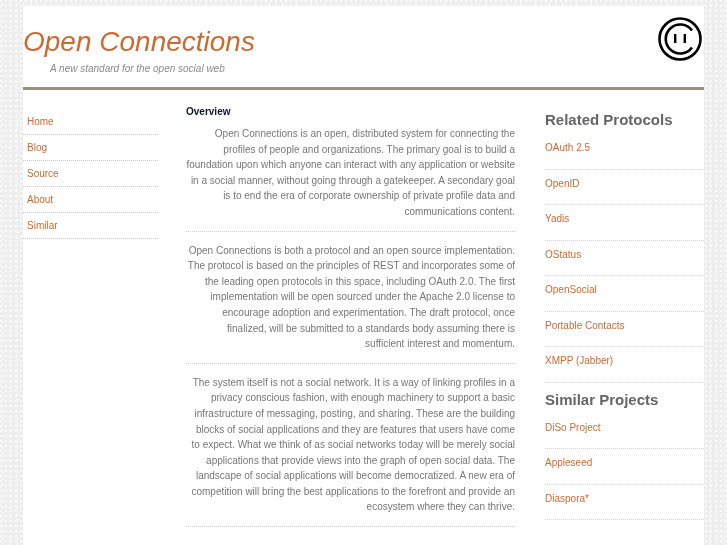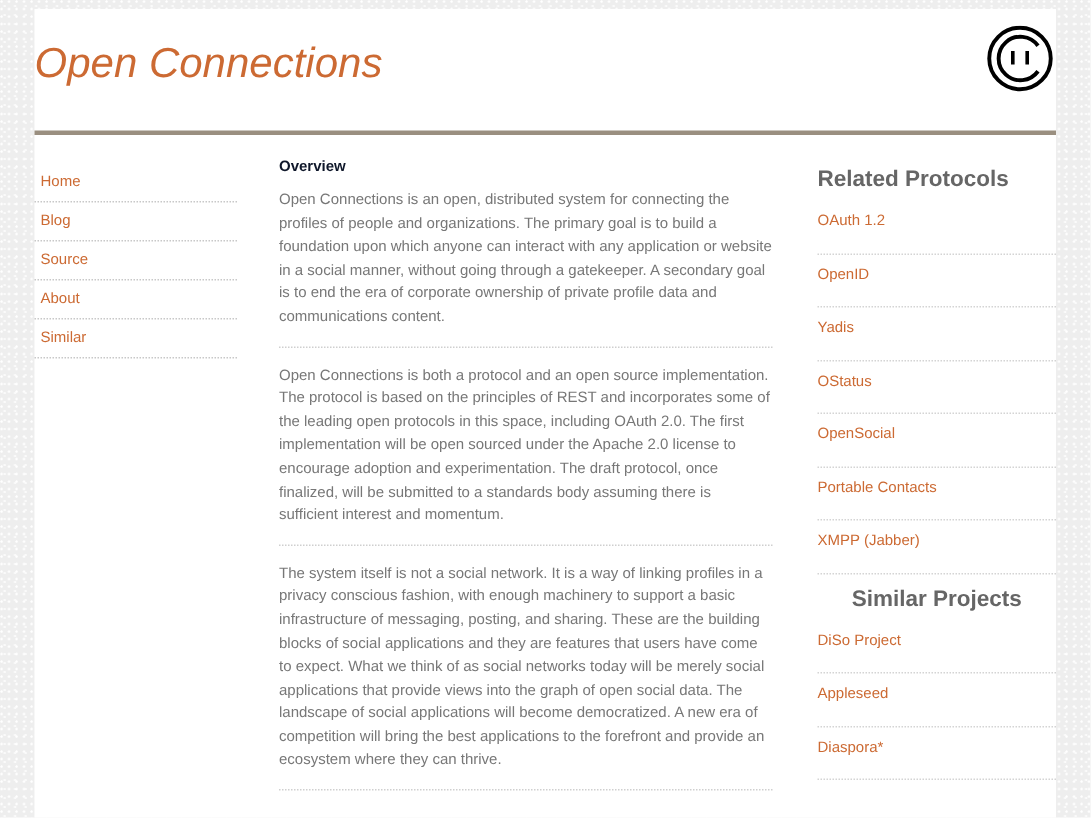--- a/index.html
+++ b/index.html
@@ -36,41 +36,42 @@
       display: block; height: 25px; line-height: 25px; padding-left: 4px;
       font-size: 10px; color: #cc6a33; text-decoration: none;
       border-bottom: 1px dotted #c8c8c8;
     }
     .main { position: absolute; left: 163px; top: 96px; width: 329px; }
     .main h2 {
       margin: 4px 0 9px 0; font-size: 10px; color: #0f172a; font-weight: bold;
     }
     .main p {
       margin: 0; font-size: 10px; line-height: 15.6px; color: #777777;
-      padding-bottom: 11px; border-bottom: 1px dotted #cfcfcf; margin-bottom: 11px;
+      padding-bottom: 11px; border-bottom: 1px dotted #cfcfcf; margin-bottom: 11px; text-align: right;
     }
     .rightbar { position: absolute; left: 522px; top: 105px; width: 159px; }
     .rightbar h3 {
       margin: 0 0 6px 0; font-size: 15px; color: #666666; font-weight: bold;
     }
     .rightbar a {
       display: block; height: 35.5px; line-height: 28px;
       font-size: 10px; color: #cc6a33; text-decoration: none;
       border-bottom: 1px dotted #d4d4d4;
       box-sizing: border-box;
     }
-    .rightbar .group2 { margin-top: 8px; text-align: center; }
+    .rightbar .group2 { margin-top: 8px; }
   </style>
 </head>
 <body>
 
 <div class="page">
 
   <div class="header">
     <a class="site-title">Open Connections</a>
+    <div class="tagline">A new standard for the open social web</div>
     <div class="logo">
       <svg width="46" height="46" viewBox="0 0 46 46">
         <circle cx="22" cy="22" r="20.5" fill="none" stroke="#000" stroke-width="2.6"></circle>
         <path d="M 34 30.5 A 14.5 14.5 0 1 1 34 13.5" fill="none" stroke="#000" stroke-width="2.6"></path>
         <rect x="16" y="17" width="2.4" height="9" fill="#000"></rect>
         <rect x="25.6" y="17" width="2.4" height="9" fill="#000"></rect>
       </svg>
     </div>
     <div class="header-bar"></div>
   </div>
@@ -85,21 +86,21 @@
 
   <div class="main">
     <h2>Overview</h2>
     <p>Open Connections is an open, distributed system for connecting the profiles of people and organizations. The primary goal is to build a foundation upon which anyone can interact with any application or website in a social manner, without going through a gatekeeper. A secondary goal is to end the era of corporate ownership of private profile data and communications content.</p>
     <p>Open Connections is both a protocol and an open source implementation. The protocol is based on the principles of REST and incorporates some of the leading open protocols in this space, including OAuth 2.0. The first implementation will be open sourced under the Apache 2.0 license to encourage adoption and experimentation. The draft protocol, once finalized, will be submitted to a standards body assuming there is sufficient interest and momentum.</p>
     <p>The system itself is not a social network. It is a way of linking profiles in a privacy conscious fashion, with enough machinery to support a basic infrastructure of messaging, posting, and sharing. These are the building blocks of social applications and they are features that users have come to expect. What we think of as social networks today will be merely social applications that provide views into the graph of open social data. The landscape of social applications will become democratized. A new era of competition will bring the best applications to the forefront and provide an ecosystem where they can thrive.</p>
   </div>
 
   <aside class="rightbar">
     <h3>Related Protocols</h3>
-    <a>OAuth 1.2</a>
+    <a>OAuth 2.5</a>
     <a>OpenID</a>
     <a>Yadis</a>
     <a>OStatus</a>
     <a>OpenSocial</a>
     <a>Portable Contacts</a>
     <a>XMPP (Jabber)</a>
 
     <h3 class="group2">Similar Projects</h3>
     <a>DiSo Project</a>
     <a>Appleseed</a>

